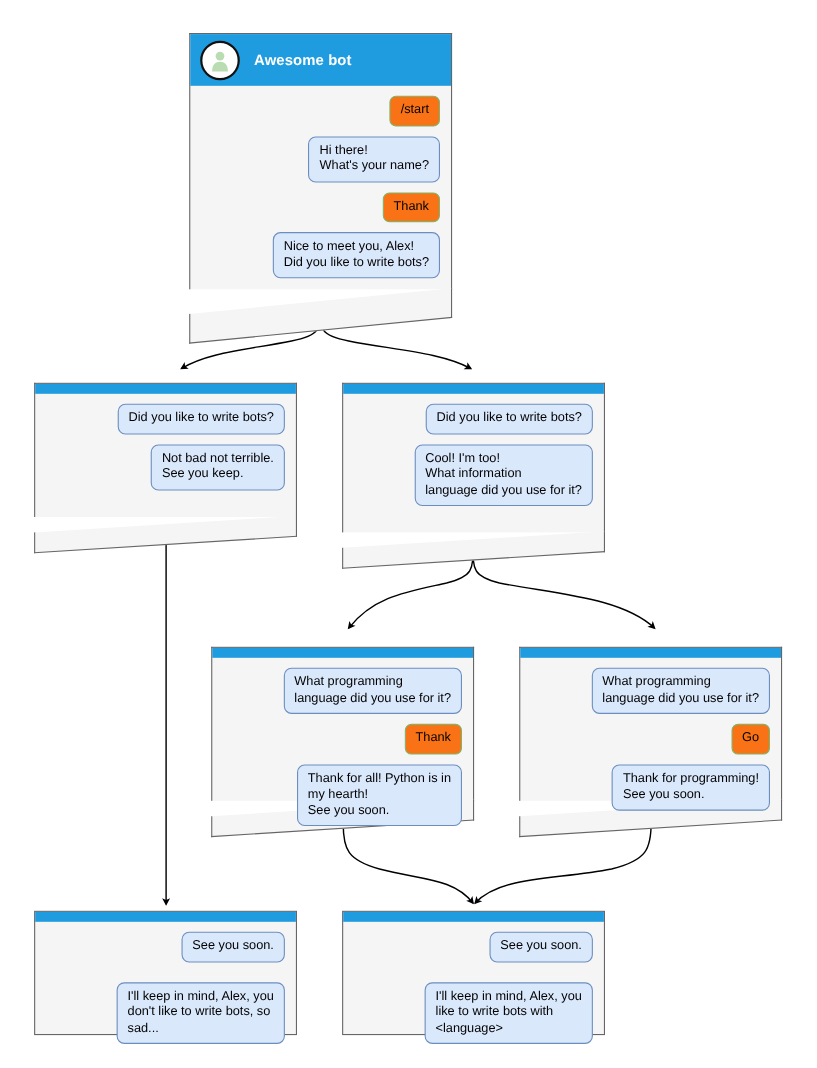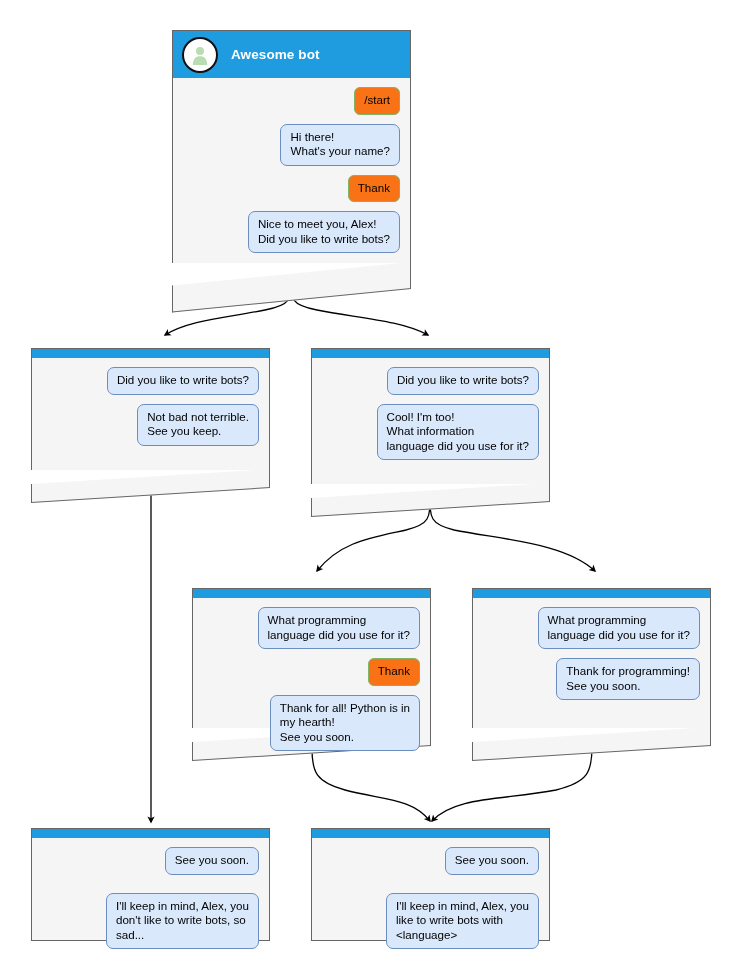--- a/index.html
+++ b/index.html
@@ -222,20 +222,23 @@
 </div>
 
 <div class="node skew skew-small" style="left:472px; top:588px; width:239px; height:140px;">
   <div class="skew-bottom"></div>
   <div class="hdr-bar"></div>
   <div class="chat">
     <div class="row left">
       <div class="bubble">What programming
 language did you use for it?</div>
     </div>
+    <div class="row right">
+      <div class="bubble user">Go</div>
+    </div>
     <div class="row left">
       <div class="bubble">Thank for programming!
 See you soon.</div>
     </div>
   </div>
 </div>
 
 <div class="node" style="left:31px; top:828px; width:239px; height:113px;">
   <div class="hdr-bar"></div>
   <div class="chat">

